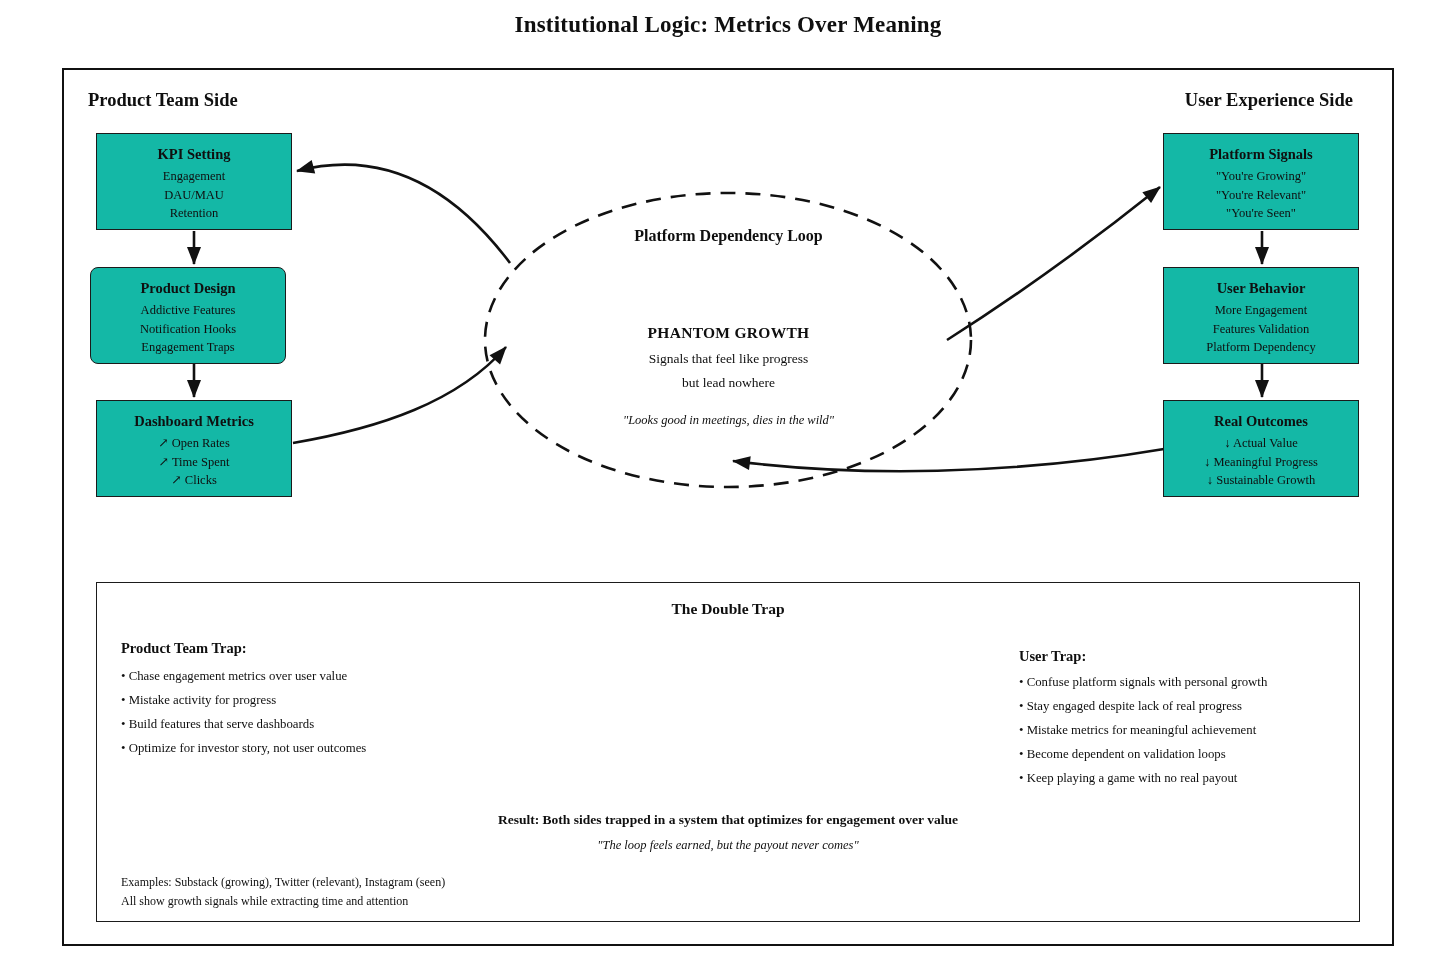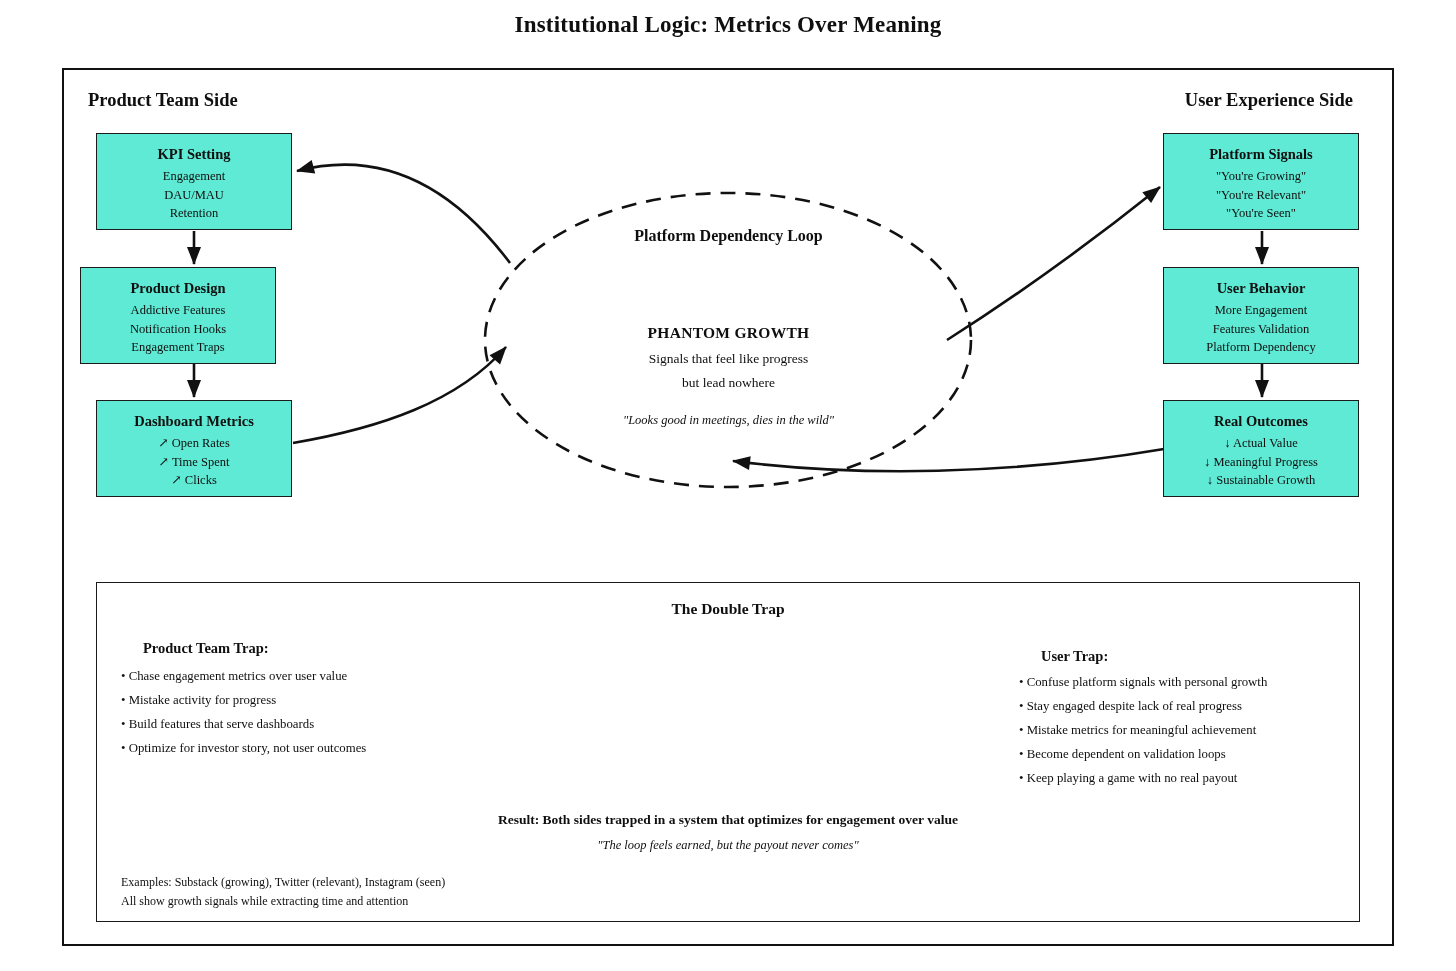--- a/index.html
+++ b/index.html
@@ -14,38 +14,38 @@
     top:12px;left:0;width:100%;text-align:center;
     font-size:23px;font-weight:bold;letter-spacing:.2px;
   }
   .outer-frame{
     left:62px;top:68px;width:1332px;height:878px;
     border:2px solid #111;background:#fff;box-sizing:border-box;
   }
   .side-heading{font-size:18.5px;font-weight:bold;text-align:right;}
   .node{
     position:absolute;width:196px;height:97px;
-    border:1.5px solid #1b1b1b;background:#5eead4;
+    border:1.5px solid #1b1b1b;background:#14b8a6;
     box-sizing:border-box;text-align:center;
   }
   .node-title{font-weight:bold;font-size:14.5px;padding-top:12px;margin-bottom:4px;}
   .node-line{font-size:12.5px;line-height:18.5px;}
   svg.layer{position:absolute;left:0;top:0;width:1456px;height:971px;pointer-events:none;}
   .loop-text{left:485px;width:487px;text-align:center;}
   .loop-title{top:227px;font-size:16px;font-weight:bold;}
   .loop-label{top:324px;font-size:15.5px;font-weight:bold;letter-spacing:.3px;}
   .loop-line1{top:351px;font-size:13.5px;}
   .loop-line2{top:375px;font-size:13.5px;}
   .loop-quote{top:413px;font-size:12.5px;font-style:italic;}
   .trap-box{
     left:96px;top:582px;width:1264px;height:340px;
     border:1.5px solid #1b1b1b;background:#fff;box-sizing:border-box;
   }
   .trap-title{top:600px;left:96px;width:1264px;text-align:center;font-size:15.5px;font-weight:bold;}
-  .col-heading{font-size:14.5px;font-weight:bold;margin-left:22px;}
+  .col-heading{font-size:14.5px;font-weight:bold;}
   .bullet{font-size:12.8px;line-height:24px;white-space:nowrap;}
   .result-line{left:96px;width:1264px;text-align:center;font-size:13.5px;font-weight:bold;}
   .result-quote{left:96px;width:1264px;text-align:center;font-size:12.5px;font-style:italic;}
   .examples{font-size:12px;line-height:18.5px;}
 </style>
 </head>
 <body>
 
 <div class="abs page-title">Institutional Logic: Metrics Over Meaning</div>
 
@@ -73,21 +73,21 @@
 
 <div class="abs side-heading" style="left:88px;top:90px;">Product Team Side</div>
 <div class="abs side-heading" style="left:1053px;top:90px;width:300px;text-align:right;">User Experience Side</div>
 
 <div class="node" style="left:96px;top:133px;">
   <div class="node-title">KPI Setting</div>
   <div class="node-line">Engagement</div>
   <div class="node-line">DAU/MAU</div>
   <div class="node-line">Retention</div>
 </div>
-<div class="node" style="left:80px;top:267px;">
+<div class="node" style="left:90px;top:267px;border-radius:8px;">
   <div class="node-title">Product Design</div>
   <div class="node-line">Addictive Features</div>
   <div class="node-line">Notification Hooks</div>
   <div class="node-line">Engagement Traps</div>
 </div>
 <div class="node" style="left:96px;top:400px;">
   <div class="node-title">Dashboard Metrics</div>
   <div class="node-line">↗ Open Rates</div>
   <div class="node-line">↗ Time Spent</div>
   <div class="node-line">↗ Clicks</div>

